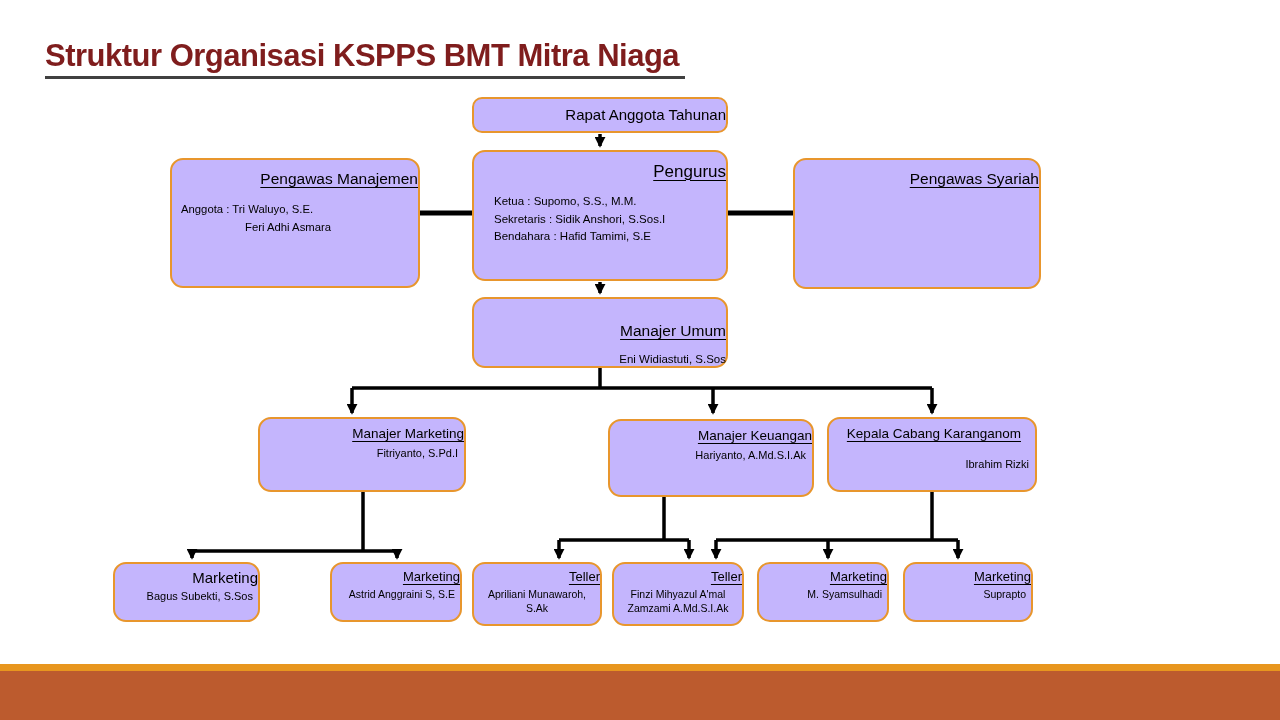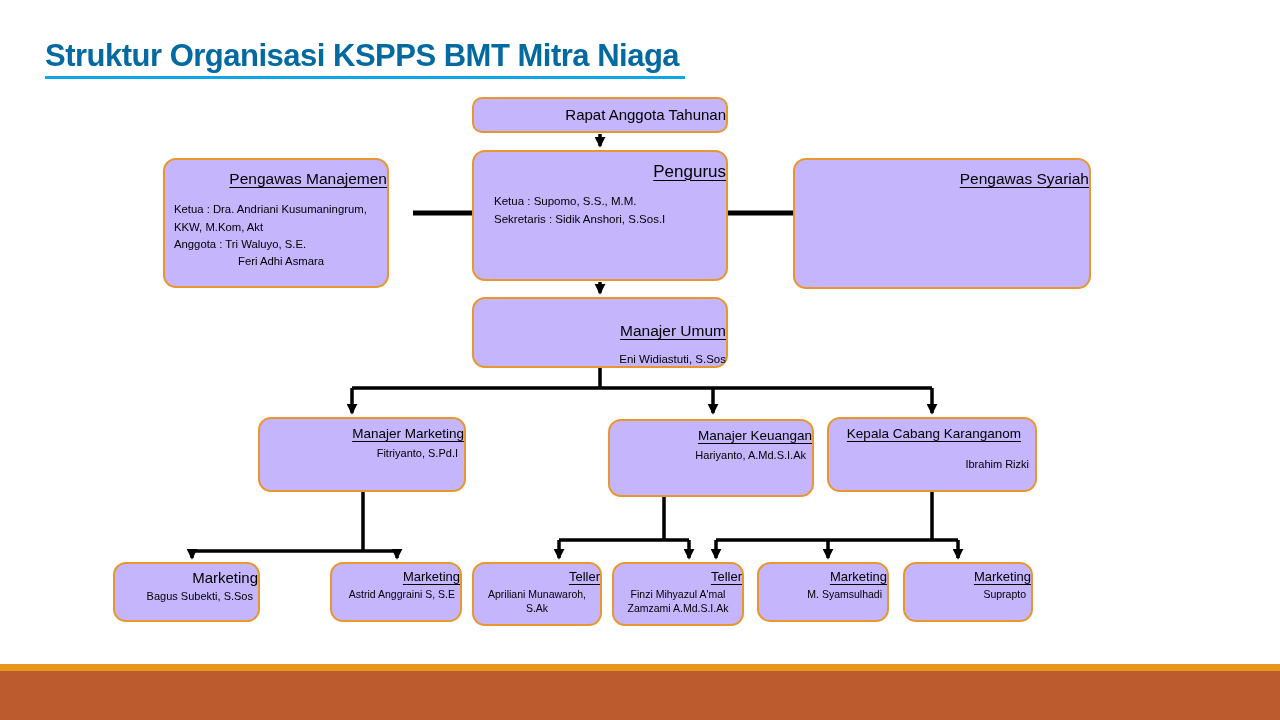--- a/index.html
+++ b/index.html
@@ -8,22 +8,22 @@
     background:#ffffff;
     font-family:"Liberation Sans","DejaVu Sans",sans-serif;
     color:#000;
   }
   .slide{position:absolute;inset:0;}
 
   
   .page-title{
     position:absolute;left:45px;top:38px;margin:0;
     font-size:31px;font-weight:bold;letter-spacing:-0.5px;
-    color:#0369a1;display:inline-block;
-    border-bottom:3px solid #0ea5e9;padding-bottom:2px;padding-right:6px;
+    color:#7f1d1d;display:inline-block;
+    border-bottom:3px solid #404040;padding-bottom:2px;padding-right:6px;
   }
 
   
   svg.connectors{position:absolute;left:0;top:0;pointer-events:none;}
   svg.connectors .ln{stroke:#000;stroke-width:3.5;fill:none;}
   svg.connectors .ln.thick{stroke-width:5;}
   svg.connectors .arrowhead{fill:#000;}
 
   
   .node{
@@ -117,38 +117,38 @@
     <path class="ln" d="M716,540 L958,540"></path>
     <path class="ln" d="M716,540 L716,558" marker-end="url(#arrow)"></path>
     <path class="ln" d="M828,540 L828,558" marker-end="url(#arrow)"></path>
     <path class="ln" d="M958,540 L958,558" marker-end="url(#arrow)"></path>
   </svg>
 
   <div class="node n-rapat" style="left:472px;top:97px;width:256px;height:36px;">
     <div class="title">Rapat Anggota Tahunan</div>
   </div>
 
-  <div class="node n-side" style="left:163px;top:158px;width:226px;height:130px;">
+  <div class="node n-side" style="left:170px;top:158px;width:250px;height:130px;">
     <div class="title">Pengawas Manajemen</div>
     <div class="body">
-      <div class="line">Ketua : Dra. Andriani Kusumaningrum, KKW, M.Kom, Akt</div>
       <div class="line">Anggota : Tri Waluyo, S.E.</div>
       <div class="line indent">Feri Adhi Asmara</div>
     </div>
   </div>
 
   <div class="node n-pengurus" style="left:472px;top:150px;width:256px;height:131px;">
     <div class="title">Pengurus</div>
     <div class="body">
       <div class="line">Ketua : Supomo, S.S., M.M.</div>
       <div class="line">Sekretaris : Sidik Anshori, S.Sos.I</div>
+      <div class="line">Bendahara : Hafid Tamimi, S.E</div>
     </div>
   </div>
 
-  <div class="node n-side" style="left:793px;top:158px;width:298px;height:131px;">
+  <div class="node n-side" style="left:793px;top:158px;width:248px;height:131px;">
     <div class="title">Pengawas Syariah</div>
   </div>
 
   <div class="node n-umum" style="left:472px;top:297px;width:256px;height:71px;">
     <div class="title">Manajer Umum</div>
     <div class="person">Eni Widiastuti, S.Sos</div>
   </div>
 
   <div class="node n-row2" style="left:258px;top:417px;width:208px;height:75px;">
     <div class="title">Manajer Marketing</div>

